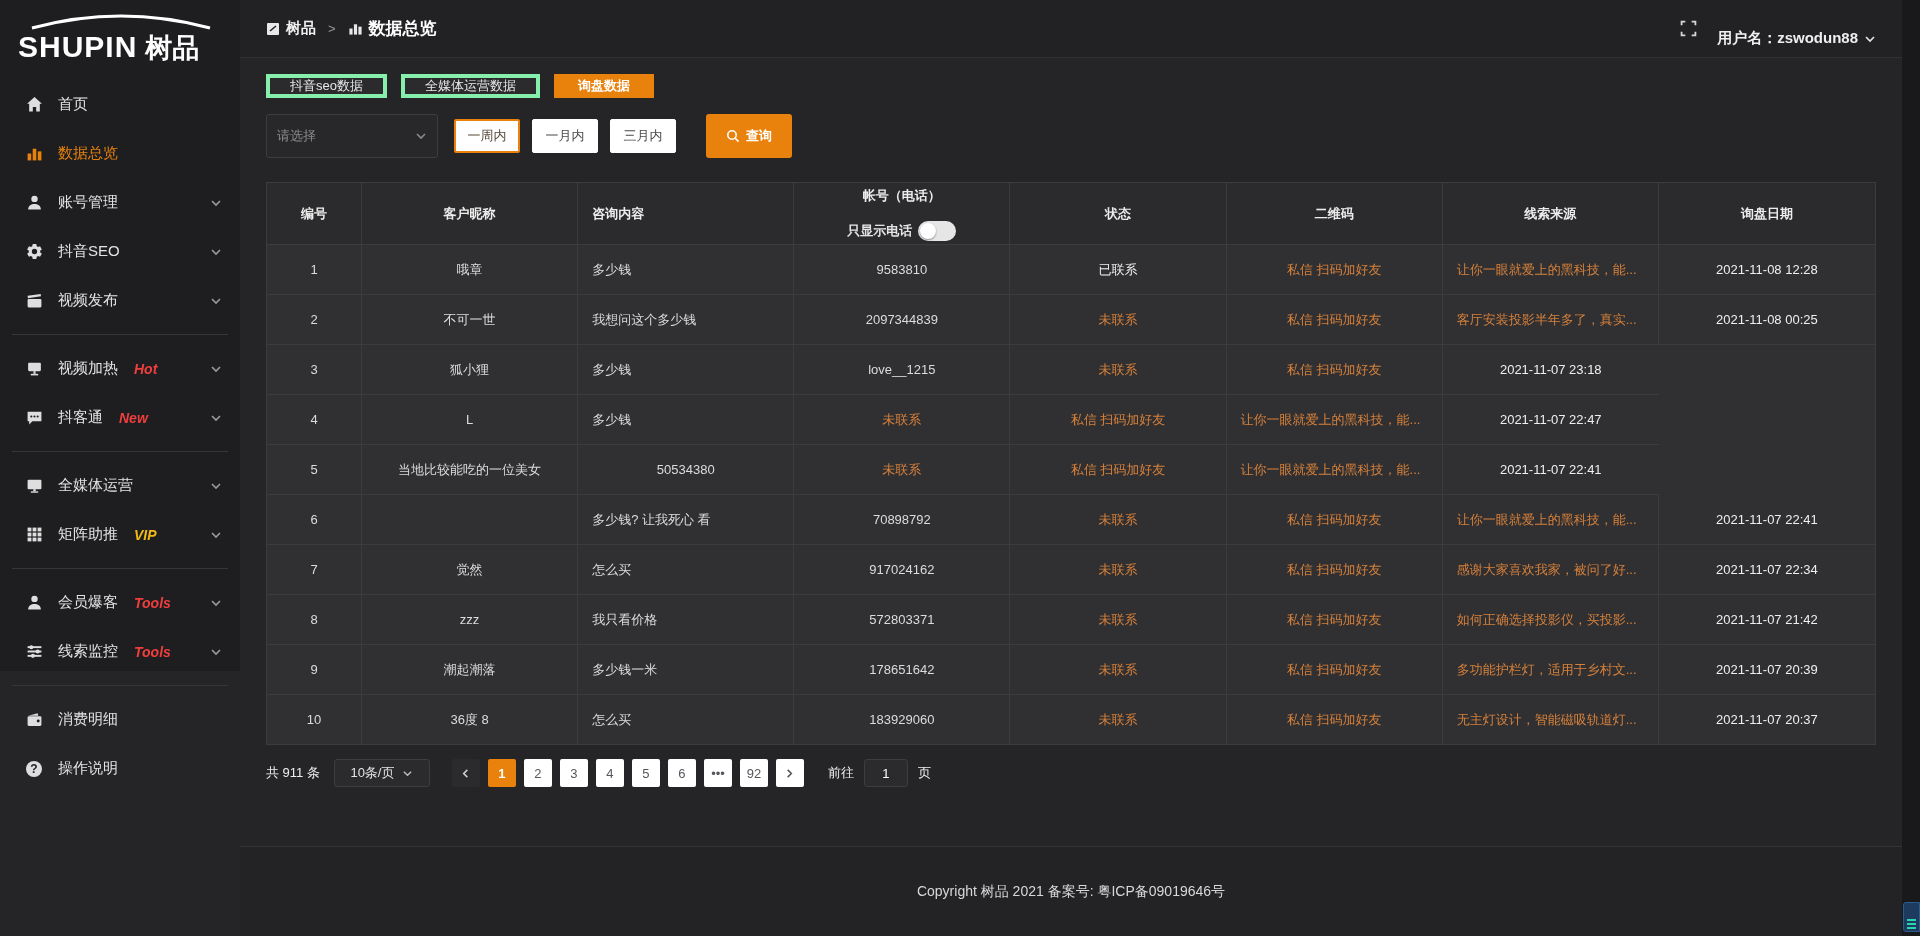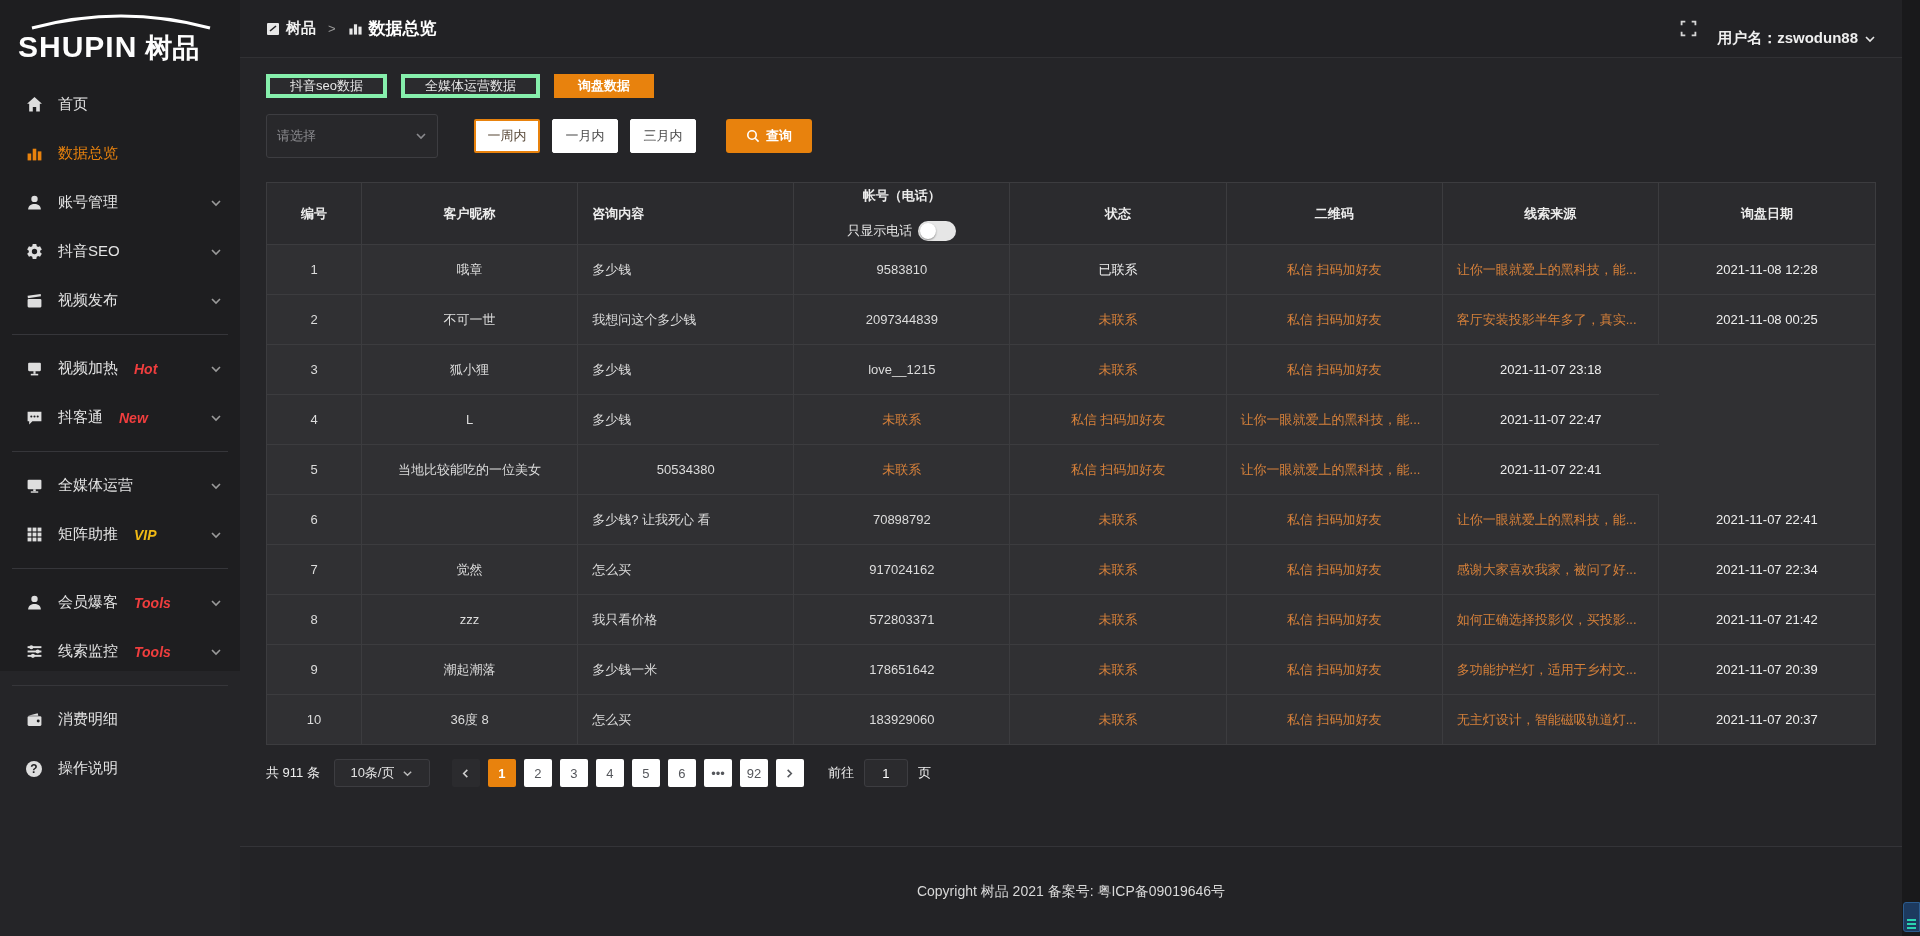--- a/index.html
+++ b/index.html
@@ -44,41 +44,41 @@
 
   .tabs { display:flex; gap:14px; margin-bottom:16px; }
   .tab { height:24px; padding:0 20px; background:#2b2b2e; color:#e8e8e8; font-size:13px;
     border:4px solid #86efac; display:flex; align-items:center; cursor:pointer; }
   .tab.active { background:#e8820d; border-color:#e8820d; color:#fff; font-weight:bold; }
 
   .filterbar { display:flex; align-items:center; margin-bottom:24px; }
   .select { width:172px; height:44px; background:#28282b; border:1px solid #3d3d41; border-radius:3px;
     display:flex; align-items:center; padding:0 10px; color:#8a8a8e; font-size:13px; cursor:pointer; }
   .select .sel-chev { margin-left:auto; color:#8a8a8e; display:flex; }
-  .periods { display:flex; gap:12px; margin-left:36px; }
+  .periods { display:flex; gap:12px; margin-left:16px; }
   .pbtn { width:66px; height:34px; background:#ffffff; color:#4a4a4a; font-size:13px; border:1px solid #ffffff;
     border-radius:2px; display:flex; align-items:center; justify-content:center; cursor:pointer; }
   .pbtn.active { border:2px solid #e8820d; color:#5a4a3a; }
-  .qbtn { margin-left:30px; height:34px; padding:12px 20px; background:#e8820d; color:#fff; border-radius:3px;
+  .qbtn { margin-left:30px; height:44px; padding:12px 20px; background:#e8820d; color:#fff; border-radius:3px;
     font-size:13px; font-weight:bold; display:flex; align-items:center; gap:6px; cursor:pointer; }
 
   
   .table { border:1px solid #3c3c3f; border-bottom:none; }
   .trow { display:grid; grid-template-columns:95px repeat(7,1fr); background:#303033; }
   .trow.head { background:#2b2b2e; }
   .td { border-right:1px solid #3c3c3f; border-bottom:1px solid #3c3c3f; min-height:50px;
     display:flex; align-items:center; justify-content:center; color:#dcdcdc; font-size:13px;
     text-align:center; padding:0 8px; overflow:hidden; white-space:nowrap; }
   .td:last-child { border-right:none; }
   .trow.head .td { min-height:62px; color:#ececec; font-weight:bold; }
   .td.al { justify-content:flex-start; text-align:left; padding-left:14px; }
   .td.orange { color:#d6803a; }
   .td.white { color:#efefef; }
   .acct-head { flex-direction:column; gap:16px; }
-  .acct-sub { display:flex; align-items:center; gap:6px; font-weight:normal; color:#e4e4e4; }
+  .acct-sub { display:flex; align-items:center; gap:6px; font-weight:bold; color:#e4e4e4; }
   .switch { width:38px; height:20px; border-radius:10px; background:#e6e6e6; position:relative; cursor:pointer; }
   .switch .knob { position:absolute; left:2px; top:2px; width:16px; height:16px; border-radius:50%;
     background:#fff; box-shadow:0 1px 2px rgba(0,0,0,.4); }
 
   
   .pagination { display:flex; align-items:center; margin-top:14px; font-size:13px; color:#eee; }
   .pg-total { margin-right:14px; }
   .pg-size { width:96px; height:28px; background:#2b2b2e; border:1px solid #3d3d41; border-radius:3px;
     display:flex; align-items:center; justify-content:center; gap:8px; color:#e3e3e3; cursor:pointer; margin-right:22px; }
   .pg-btn { min-width:28px; height:28px; margin-right:8px; border-radius:2px; background:#ffffff; color:#55575c;

